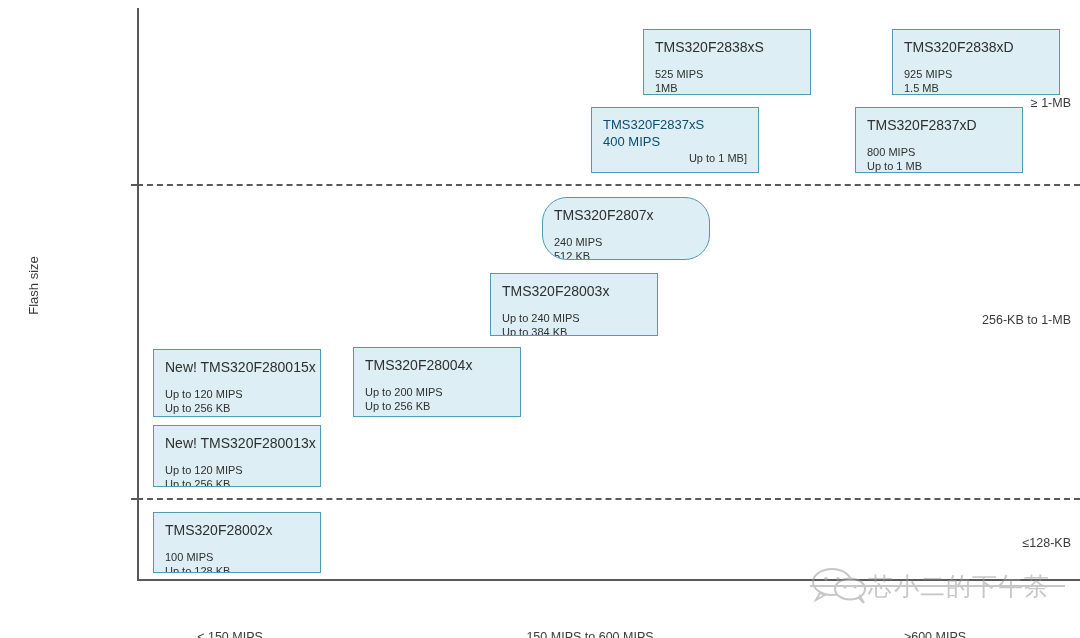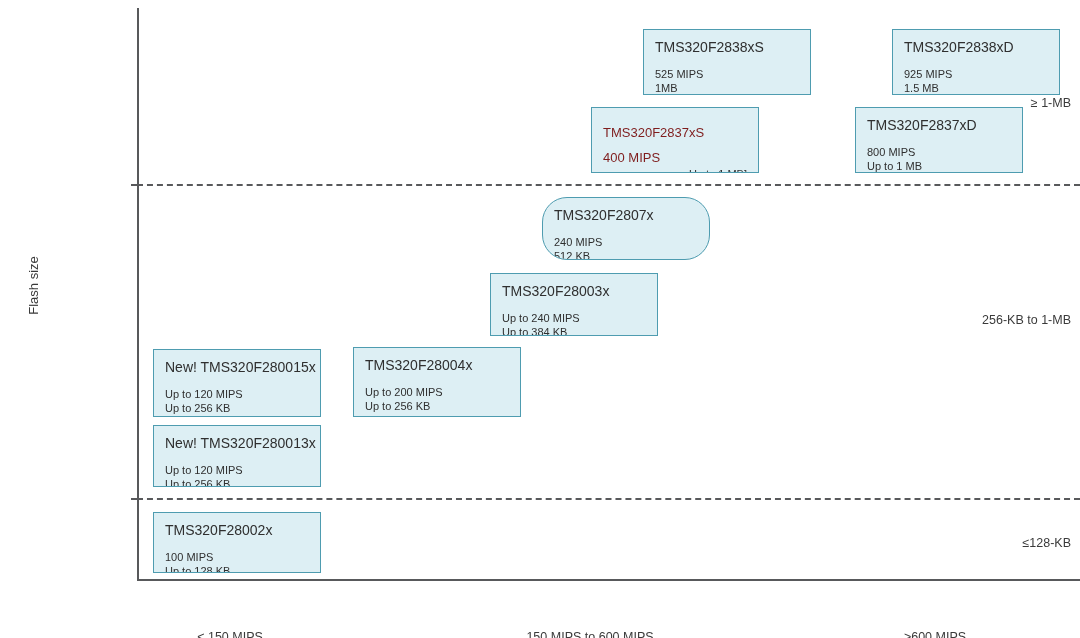--- a/index.html
+++ b/index.html
@@ -109,24 +109,23 @@
     color: #2f2f2f;
     line-height: 1.3;
     margin-top: 10px;
     white-space: nowrap;
   }
   .pb-spec .spec-line { display: block; }
 
   
   .product-box.tight .pb-title-big {
     font-size: 13px;
-    color: #7f1d1d;
+    color: #0c4a6e;
     line-height: 1.3;
     white-space: nowrap;
-    margin-top: 8px;
   }
   .product-box.tight .pb-spec {
     margin-top: 0;
     text-align: right;
   }
 
   
   .watermark {
     position: absolute;
     left: 810px;
@@ -253,14 +252,28 @@
   </div>
 
   <div class="product-box" style="left:153px; top:512px; width:168px; height:61px;">
     <div class="pb-title">TMS320F28002x</div>
     <div class="pb-spec">
       <span class="spec-line">100 MIPS</span>
       <span class="spec-line">Up to 128 KB</span>
     </div>
   </div>
 
+  <div class="watermark">
+    <div class="wm-strike"></div>
+    <svg width="60" height="36" viewBox="0 0 60 36">
+      <ellipse cx="22" cy="14" rx="19" ry="13" fill="none" stroke="#9a9a9a" stroke-width="2"></ellipse>
+      <path d="M10 25 L6 32 L15 27 Z" fill="none" stroke="#9a9a9a" stroke-width="2"></path>
+      <circle cx="16" cy="11" r="1.9" fill="#9a9a9a"></circle>
+      <circle cx="28" cy="11" r="1.9" fill="#9a9a9a"></circle>
+      <ellipse cx="40" cy="21" rx="15" ry="10.5" fill="#ffffff" stroke="#9a9a9a" stroke-width="2"></ellipse>
+      <path d="M49 30 L54 35 L50 28 Z" fill="none" stroke="#9a9a9a" stroke-width="2"></path>
+      <circle cx="35" cy="19" r="1.6" fill="#9a9a9a"></circle>
+      <circle cx="45" cy="19" r="1.6" fill="#9a9a9a"></circle>
+    </svg>
+    <div class="wm-text">芯小二的下午茶</div>
+  </div>
 
 </div>
 
 </body></html>

